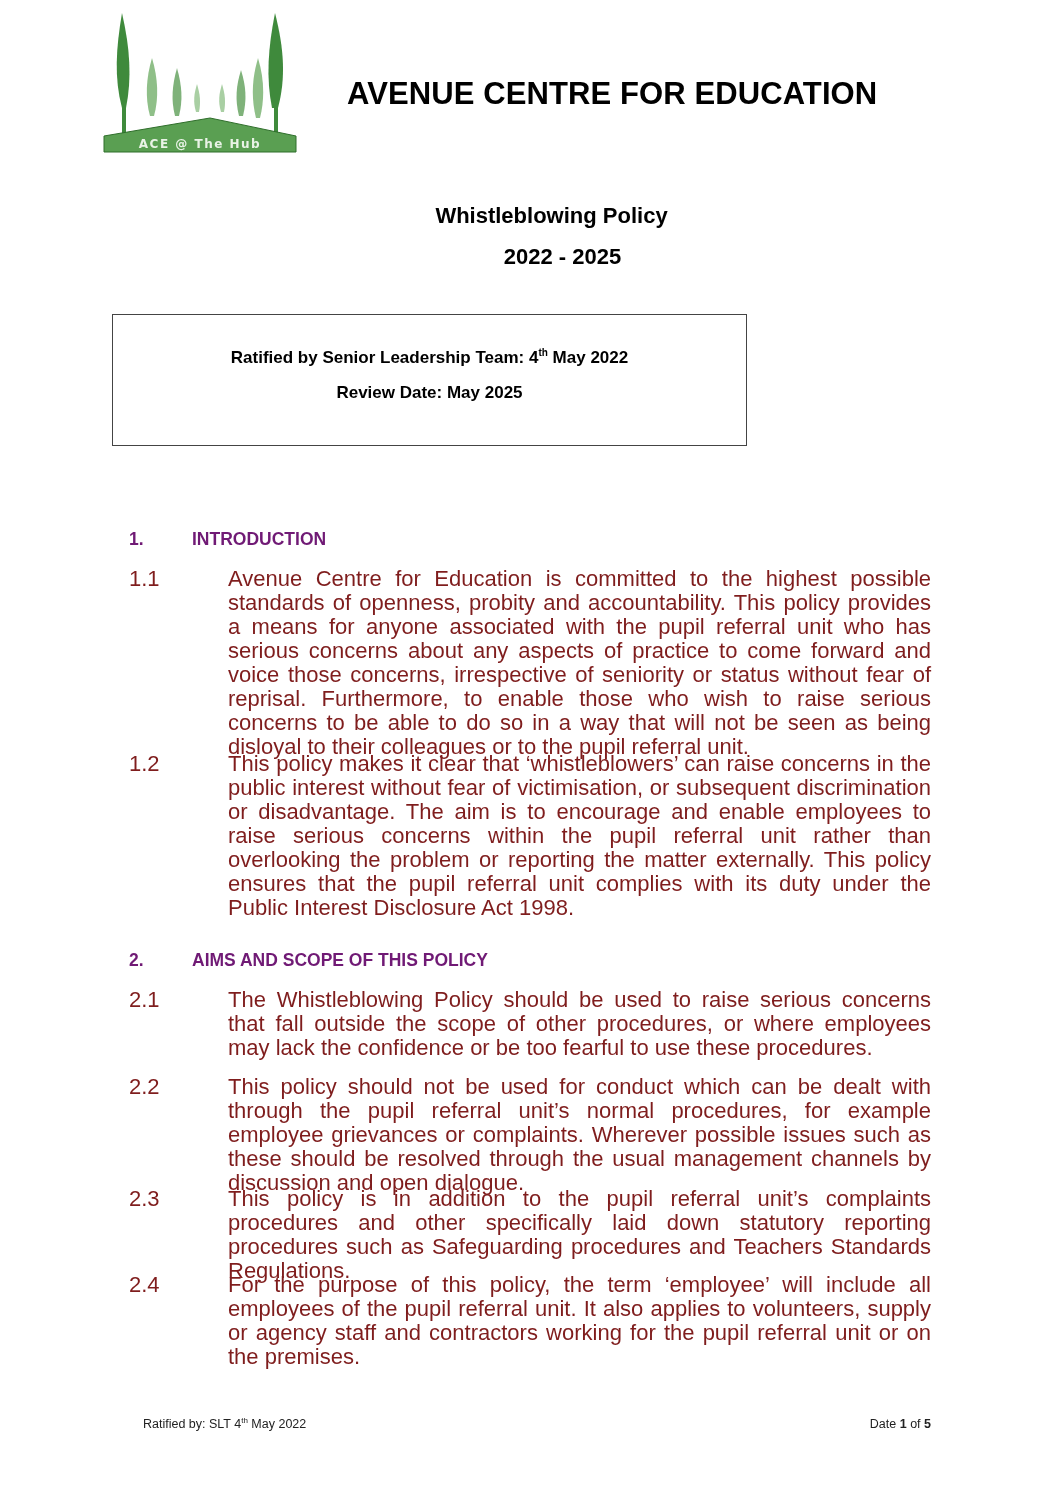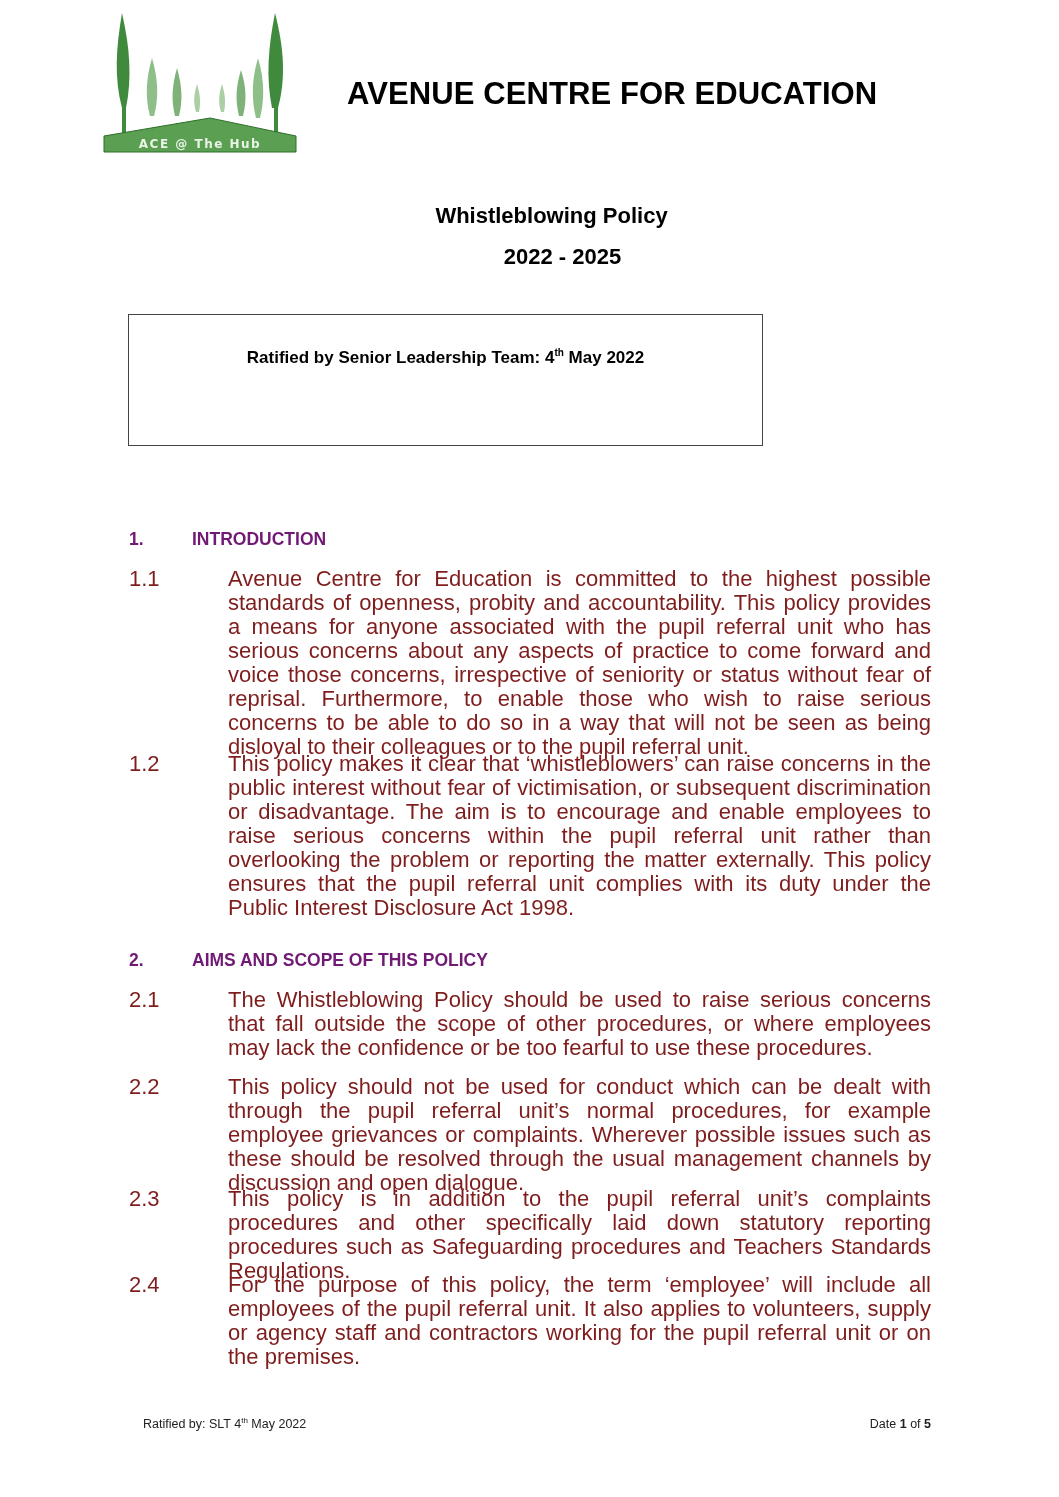--- a/index.html
+++ b/index.html
@@ -12,21 +12,21 @@
       position: absolute; left: 347px; top: 76px;
       font-size: 31px; font-weight: bold; letter-spacing: 0.1px; color: #000;
     }
     .doc-title {
       position: absolute; left: 0; width: 1059px; text-align: center;
       font-weight: bold; font-size: 22px; color: #000; margin-left: 22px;
     }
     .doc-title.t1 { top: 203px; }
     .doc-title.t2 { top: 244px; left: 11px; }
     .ratify-box {
-      position: absolute; left: 128px; top: 314px; width: 635px; height: 132px;
+      position: absolute; left: 112px; top: 314px; width: 635px; height: 132px;
       border: 1px solid #444; box-sizing: border-box;
     }
     .ratify-line {
       position: absolute; left: 0; width: 100%; text-align: center;
       font-weight: bold; font-size: 17px; color: #000;
     }
     .ratify-line.r1 { top: 33px; }
     .ratify-line.r2 { top: 68px; }
     sup { font-size: 10px; vertical-align: 7px; line-height: 0; }
     .section-head {
@@ -67,20 +67,21 @@
   </svg>
 </div>
 
 <div class="org-title">AVENUE CENTRE FOR EDUCATION</div>
 
 <div class="doc-title t1">Whistleblowing Policy</div>
 <div class="doc-title t2">2022 - 2025</div>
 
 <div class="ratify-box">
   <div class="ratify-line r1"><span>Ratified by Senior Leadership Team: 4</span><sup>th</sup><span> May 2022</span></div>
+  <div class="ratify-line r2">Review Date: May 2025</div>
 </div>
 
 <div class="section-head" style="top:529px;">
   <span class="num">1.</span><span>INTRODUCTION</span>
 </div>
 <div class="para" style="top:567px;">
   <span class="num">1.1</span>
   <div class="text">Avenue Centre for Education is committed to the highest possible standards of openness, probity and accountability. This policy provides a means for anyone associated with the pupil referral unit who has serious concerns about any aspects of practice to come forward and voice those concerns, irrespective of seniority or status without fear of reprisal. Furthermore, to enable those who wish to raise serious concerns to be able to do so in a way that will not be seen as being disloyal to their colleagues or to the pupil referral unit.</div>
 </div>
 <div class="para" style="top:752px;">

